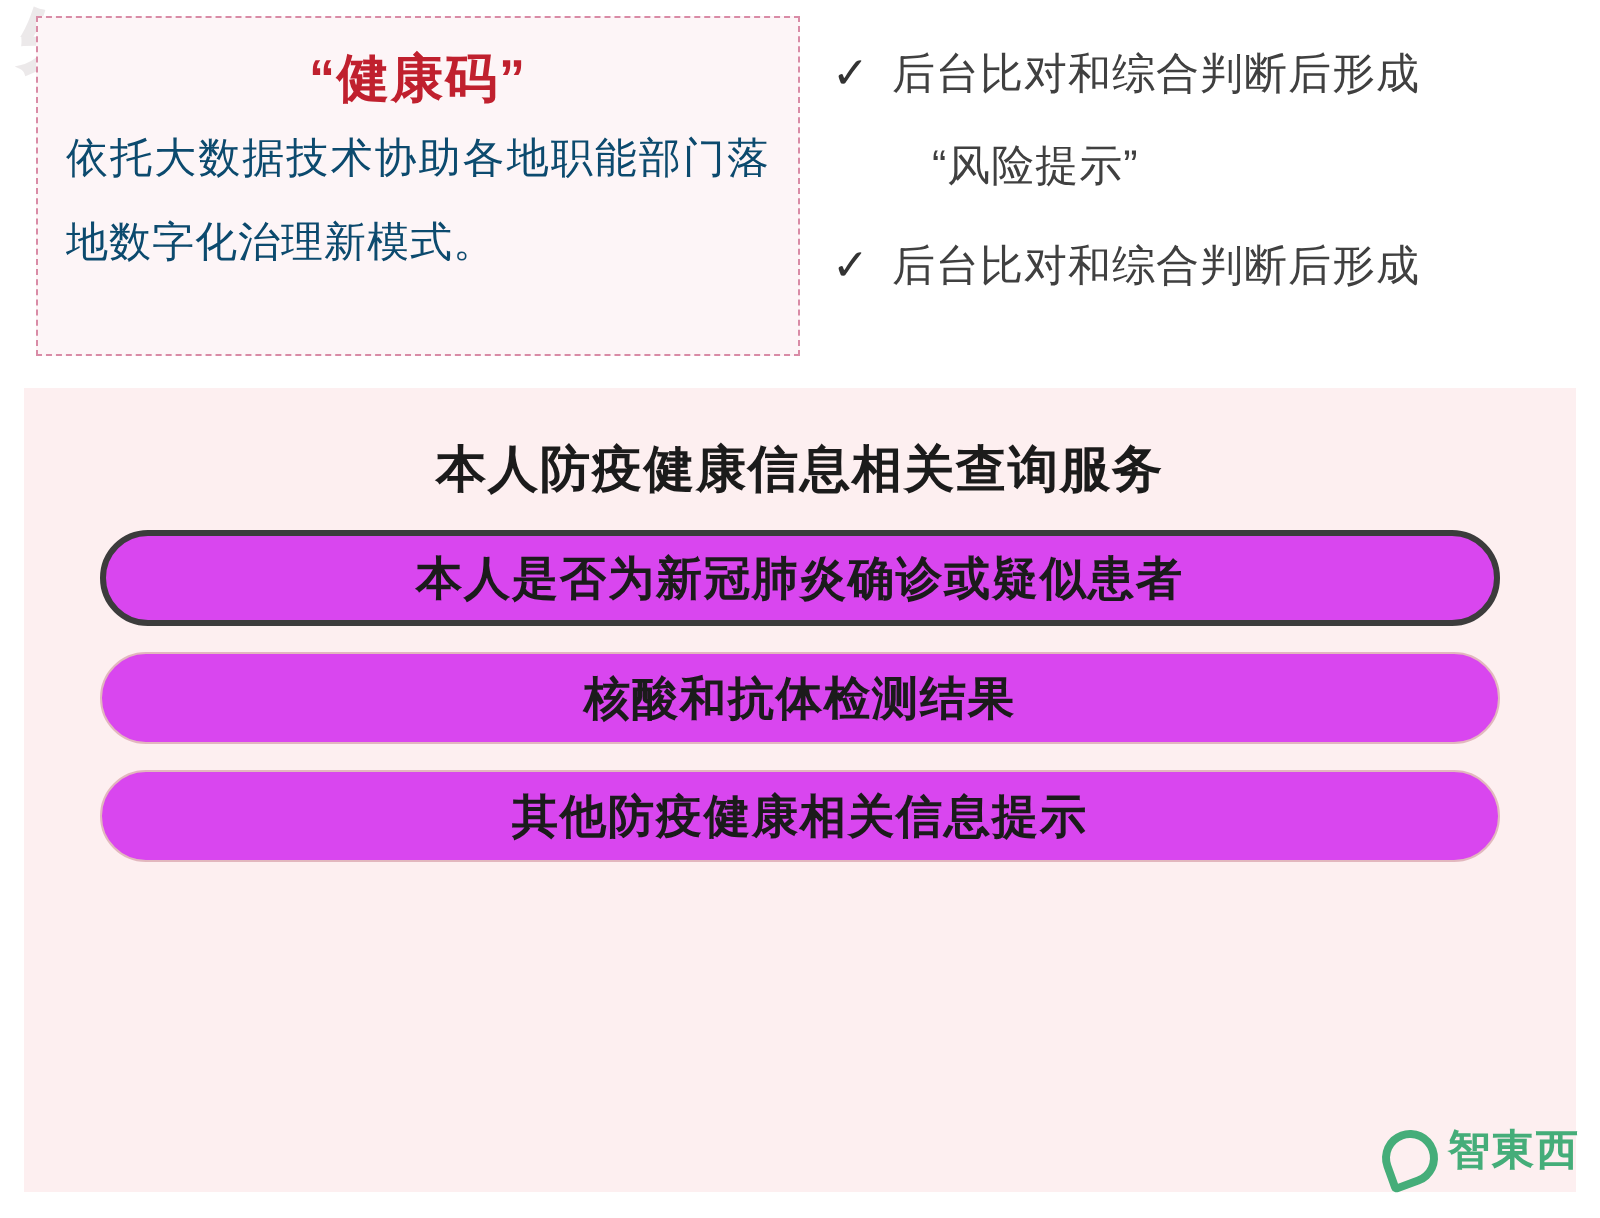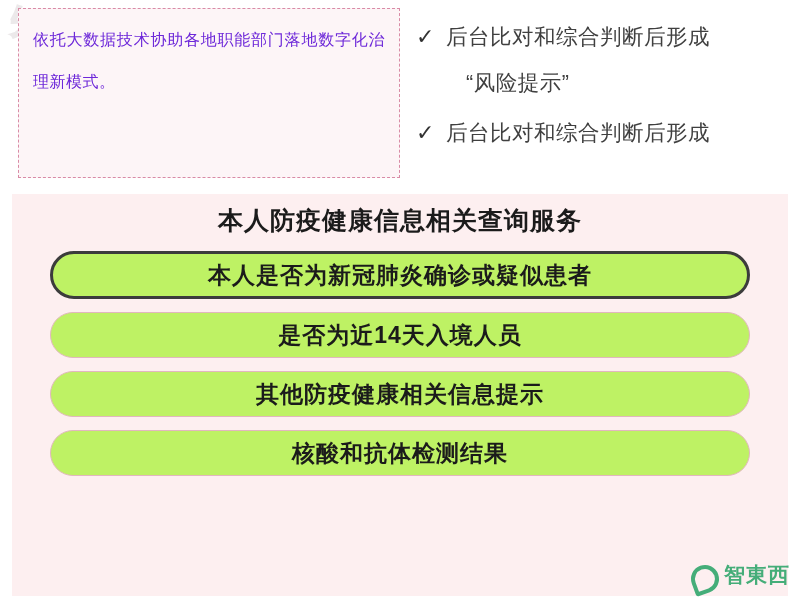--- a/index.html
+++ b/index.html
@@ -52,22 +52,22 @@
   }
   .callout-title {
     text-align: center;
     font-size: 26px;
     font-weight: bold;
     color: #c0202e;
     line-height: 40px;
     letter-spacing: 1px;
   }
   .callout-body {
-    font-size: 16px;
-    color: #6d28d9;
+    font-size: 21px;
+    color: #0c4a6e;
     line-height: 42px;
     letter-spacing: 0.5px;
     text-align: justify;
   }
 
   .bullets {
     position: absolute;
     left: 416px;
     top: 14px;
     width: 378px;
@@ -104,31 +104,31 @@
     width: 776px;
     height: 402px;
     background: #fdeff0;
   }
   .panel-title {
     text-align: center;
     font-size: 25px;
     font-weight: bold;
     color: #1b1b1b;
     letter-spacing: 1px;
-    margin-top: 10px;
+    margin-top: 24px;
   }
 
   .item-list {
     margin-top: 14px;
     padding: 0 38px;
   }
   .item {
     height: 46px;
     margin-bottom: 13px;
-    background: #bef264;
+    background: #d946ef;
     border: 1.6px solid #e2b7be;
     border-radius: 23px;
     display: flex;
     align-items: center;
     justify-content: center;
     box-sizing: border-box;
   }
   .item.highlight {
     border: 3px solid #3c3c3c;
     border-radius: 24px;
@@ -173,20 +173,21 @@
   }
 </style>
 </head>
 <body>
 
 <div class="wm-top">智</div>
 
 <div class="top-area">
 
   <div class="callout">
+    <div class="callout-title">“健康码”</div>
     <div class="callout-body">依托大数据技术协助各地职能部门落地数字化治理新模式。</div>
   </div>
 
   <div class="bullets">
 
     <div class="bullet-row">
       <span class="check">✓</span>
       <span class="bullet-text">
         <span>后台比对和综合判断后形成</span>
         <span class="sub">“风险提示”</span>
@@ -206,30 +207,27 @@
 <div class="panel">
   <div class="panel-title">本人防疫健康信息相关查询服务</div>
 
   <div class="item-list">
 
     <div class="item highlight">
       <span class="item-label">本人是否为新冠肺炎确诊或疑似患者</span>
     </div>
 
 
+
     <div class="item">
-      <span class="item-label">是否为近14天入境人员</span>
+      <span class="item-label">核酸和抗体检测结果</span>
     </div>
 
     <div class="item">
       <span class="item-label">其他防疫健康相关信息提示</span>
-    </div>
-
-    <div class="item">
-      <span class="item-label">核酸和抗体检测结果</span>
     </div>
 
   </div>
 </div>
 
 <div class="wm-logo">
   <span class="mark"></span>
   <span class="wm-text">智東西</span>
 </div>
 

